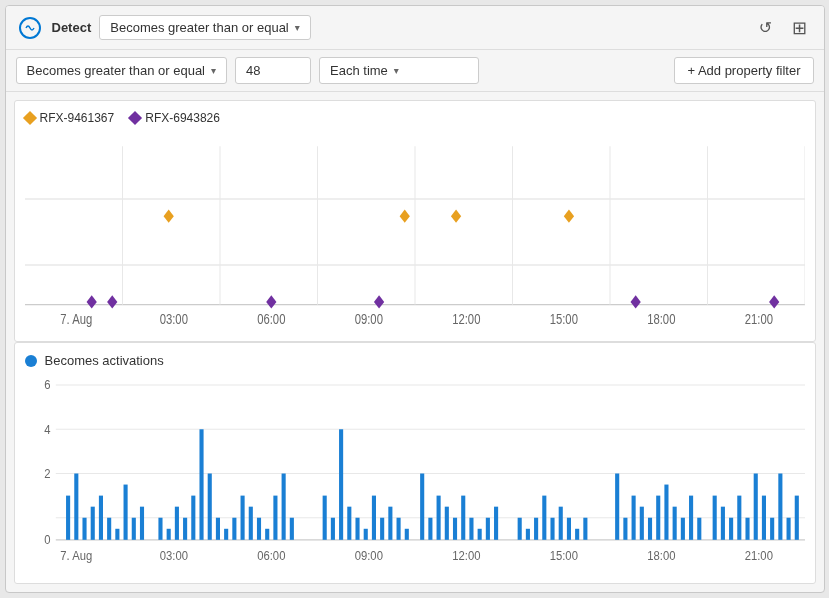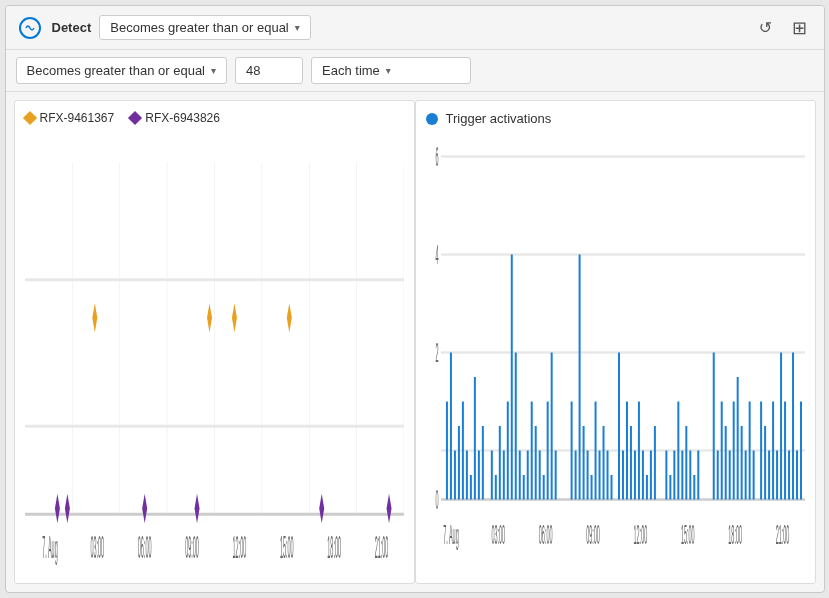--- a/index.html
+++ b/index.html
@@ -102,21 +102,21 @@
       color: #333;
       min-width: 200px;
     }
     .value-input {
       padding: 5px 10px;
       background: white;
       border: 1px solid #ccc;
       border-radius: 3px;
       font-size: 13px;
       color: #333;
-      width: 68px;
+      width: 76px;
     }
     .each-time-dropdown {
       display: flex;
       align-items: center;
       gap: 6px;
       padding: 5px 10px;
       background: white;
       border: 1px solid #ccc;
       border-radius: 3px;
       cursor: pointer;
@@ -134,20 +134,21 @@
       border: 1px solid #ccc;
       border-radius: 3px;
       cursor: pointer;
       font-size: 13px;
       color: #333;
     }
     
     .charts-area {
       flex: 1;
       display: flex;
+      flex-direction: column;
       padding: 8px;
       overflow: hidden;
     }
     
     .scatter-chart-container {
       background: white;
       border: 1px solid #ddd;
       border-radius: 3px;
       padding: 10px;
       flex: 1;
@@ -237,20 +238,23 @@
   <div class="filter-bar">
     <div class="filter-dropdown">
       <span>Becomes greater than or equal</span>
       <span class="chevron">▾</span>
     </div>
     <input class="value-input" type="text" value="48" style="">
     <div class="each-time-dropdown">
       <span>Each time</span>
       <span class="chevron">▾</span>
     </div>
+    <button class="add-filter-btn">
+      <span>+ Add property filter</span>
+    </button>
   </div>
 
   <div class="charts-area">
 
     <div class="scatter-chart-container">
       <div class="chart-legend">
         <div class="legend-item">
           <div class="legend-dot" style="background:#e8a020;"></div>
           <span>RFX-9461367</span>
         </div>
@@ -295,21 +299,21 @@
           <text x="525" y="145" font-size="11" fill="#666" text-anchor="middle">15:00</text>
           <text x="620" y="145" font-size="11" fill="#666" text-anchor="middle">18:00</text>
           <text x="715" y="145" font-size="11" fill="#666" text-anchor="middle">21:00</text>
         </svg>
       </div>
     </div>
 
     <div class="bar-chart-container">
       <div class="bar-chart-title">
         <div class="bar-chart-legend-dot"></div>
-        <span>Trigger activations</span>
+        <span>Becomes activations</span>
       </div>
       <div class="bar-svg-wrap">
         <svg width="100%" height="100%" viewBox="0 0 760 180" preserveAspectRatio="none">
 
           <line x1="30" y1="10" x2="760" y2="10" stroke="#e8e8e8" stroke-width="1"></line>
           <line x1="30" y1="50" x2="760" y2="50" stroke="#e8e8e8" stroke-width="1"></line>
           <line x1="30" y1="90" x2="760" y2="90" stroke="#e8e8e8" stroke-width="1"></line>
           <line x1="30" y1="130" x2="760" y2="130" stroke="#e8e8e8" stroke-width="1"></line>
           <line x1="30" y1="150" x2="760" y2="150" stroke="#ccc" stroke-width="1"></line>
 

